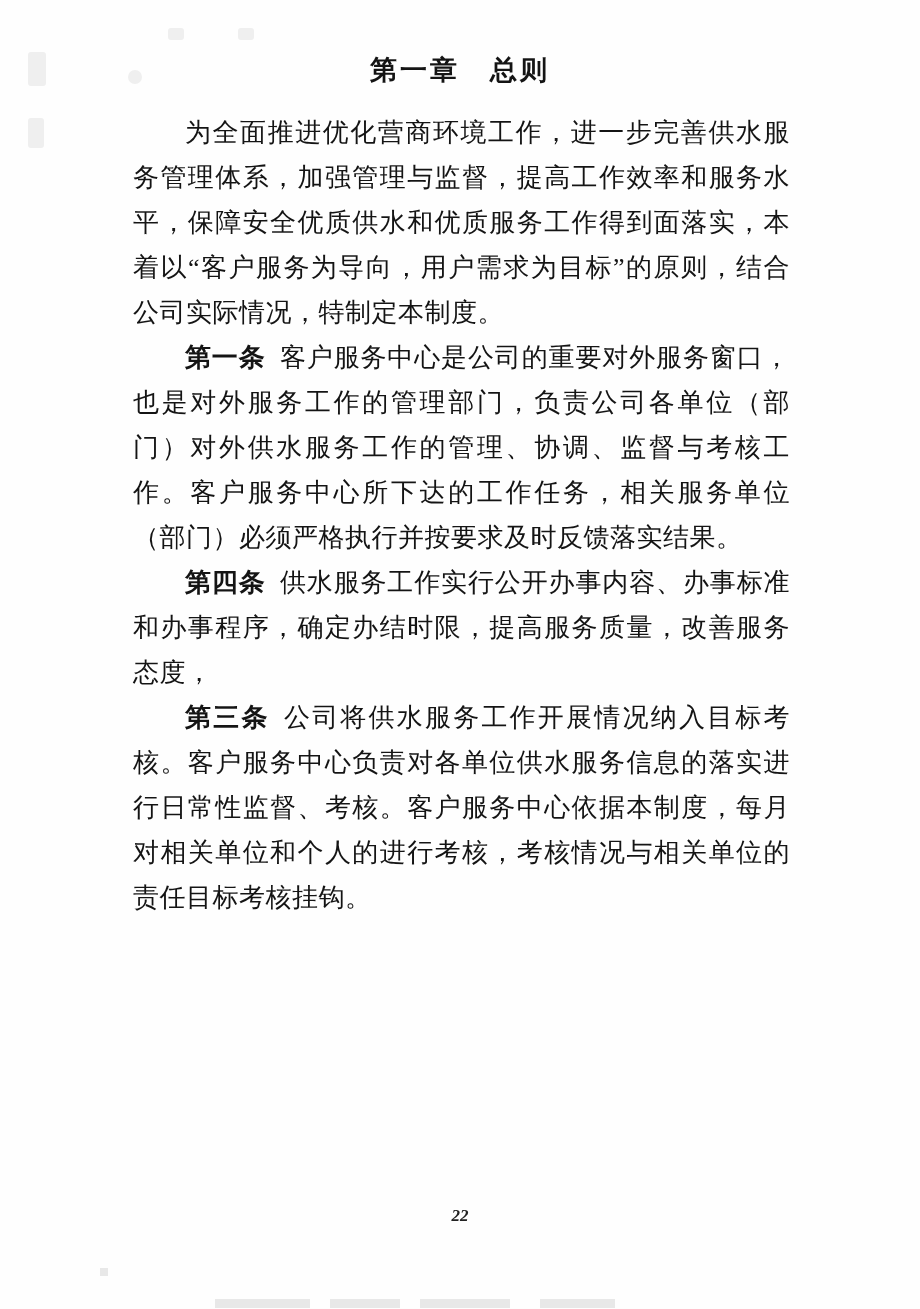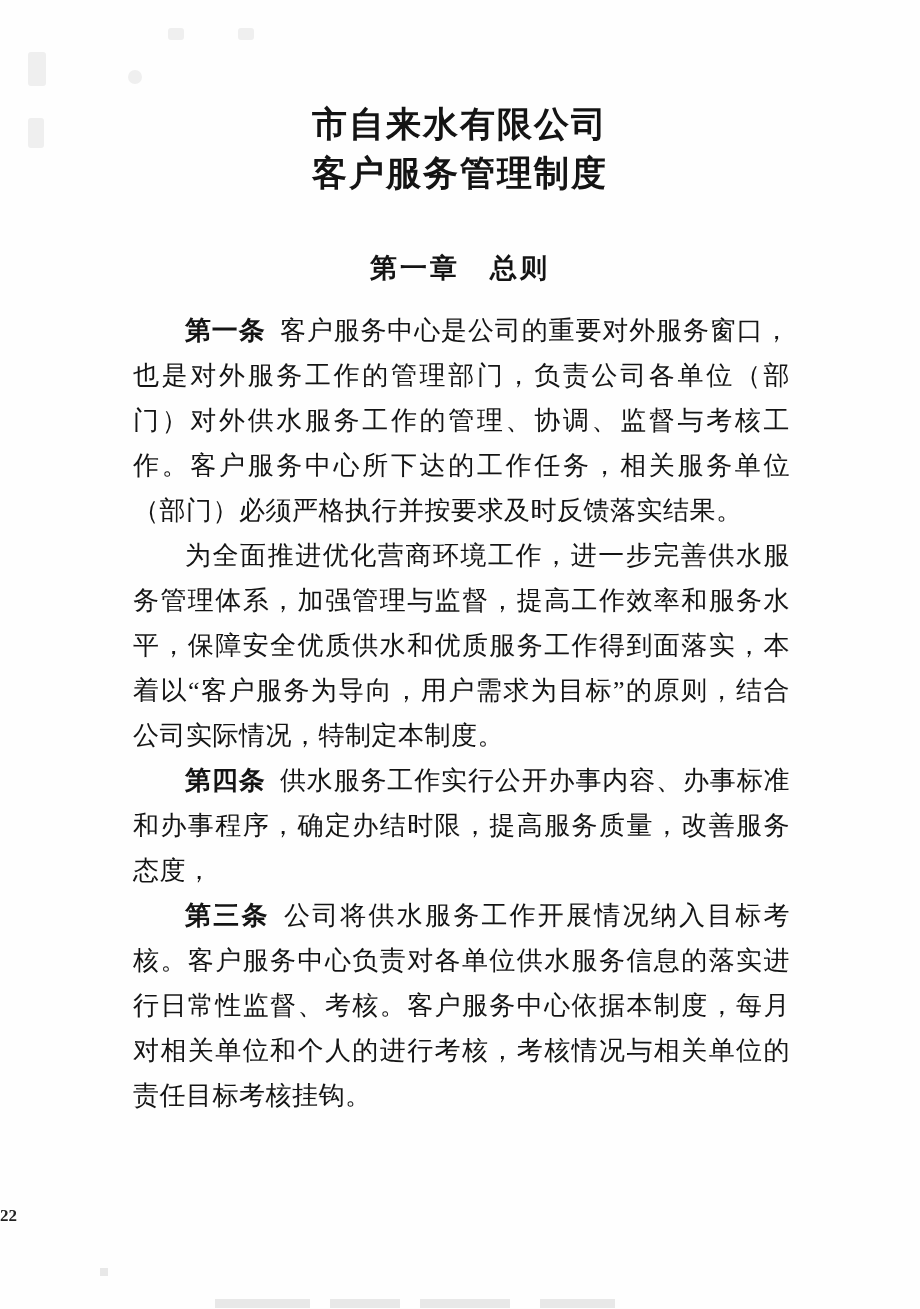--- a/index.html
+++ b/index.html
@@ -53,24 +53,25 @@
     font-weight: 800;
     margin-right: 0.55em;
   }
   .para-label:empty { display: none; margin-right: 0; }
   
   .page-number {
     position: absolute;
     top: 1206px;
     left: 0;
     width: 100%;
-    text-align: left;
+    text-align: center;
     font-size: 17px;
     font-weight: 600;
     color: #222;
+    font-style: italic;
   }
   
   .smudge {
     position: absolute;
     background: rgba(40, 40, 40, 0.07);
     border-radius: 3px;
   }
   .smudge.s1 { left: 28px;  top: 52px;  width: 18px; height: 34px; }
   .smudge.s2 { left: 28px;  top: 118px; width: 16px; height: 30px; }
   .smudge.s3 { left: 128px; top: 70px;  width: 14px; height: 14px; border-radius: 50%; }
@@ -92,30 +93,26 @@
 <body>
 
 <div class="page">
 
   <div class="smudge s1"></div>
   <div class="smudge s2"></div>
   <div class="smudge s3"></div>
   <div class="smudge s4"></div>
   <div class="smudge s5"></div>
 
-  <h1 class="doc-title">
-    <span class="title-line">市自来水有限公司</span>
-    <span class="title-line">客户服务管理制度</span>
-  </h1>
 
   <h2 class="chapter-heading">第一章　总则</h2>
 
   <div class="doc-body">
+    <p class="para"><span class="para-text">为全面推进优化营商环境工作，进一步完善供水服务管理体系，加强管理与监督，提高工作效率和服务水平，保障安全优质供水和优质服务工作得到面落实，本着以“客户服务为导向，用户需求为目标”的原则，结合公司实际情况，特制定本制度。</span></p>
     <p class="para"><span class="para-label">第一条</span><span class="para-text">客户服务中心是公司的重要对外服务窗口，也是对外服务工作的管理部门，负责公司各单位（部门）对外供水服务工作的管理、协调、监督与考核工作。客户服务中心所下达的工作任务，相关服务单位（部门）必须严格执行并按要求及时反馈落实结果。</span></p>
-    <p class="para"><span class="para-text">为全面推进优化营商环境工作，进一步完善供水服务管理体系，加强管理与监督，提高工作效率和服务水平，保障安全优质供水和优质服务工作得到面落实，本着以“客户服务为导向，用户需求为目标”的原则，结合公司实际情况，特制定本制度。</span></p>
     <p class="para"><span class="para-label">第四条</span><span class="para-text">供水服务工作实行公开办事内容、办事标准和办事程序，确定办结时限，提高服务质量，改善服务态度，</span></p>
     <p class="para"><span class="para-label">第三条</span><span class="para-text">公司将供水服务工作开展情况纳入目标考核。客户服务中心负责对各单位供水服务信息的落实进行日常性监督、考核。客户服务中心依据本制度，每月对相关单位和个人的进行考核，考核情况与相关单位的责任目标考核挂钩。</span></p>
   </div>
 
   <div class="page-number">22</div>
 
   <div class="bottom-artifact b1"></div>
   <div class="bottom-artifact b2"></div>
   <div class="bottom-artifact b3"></div>
   <div class="bottom-artifact b4"></div>

